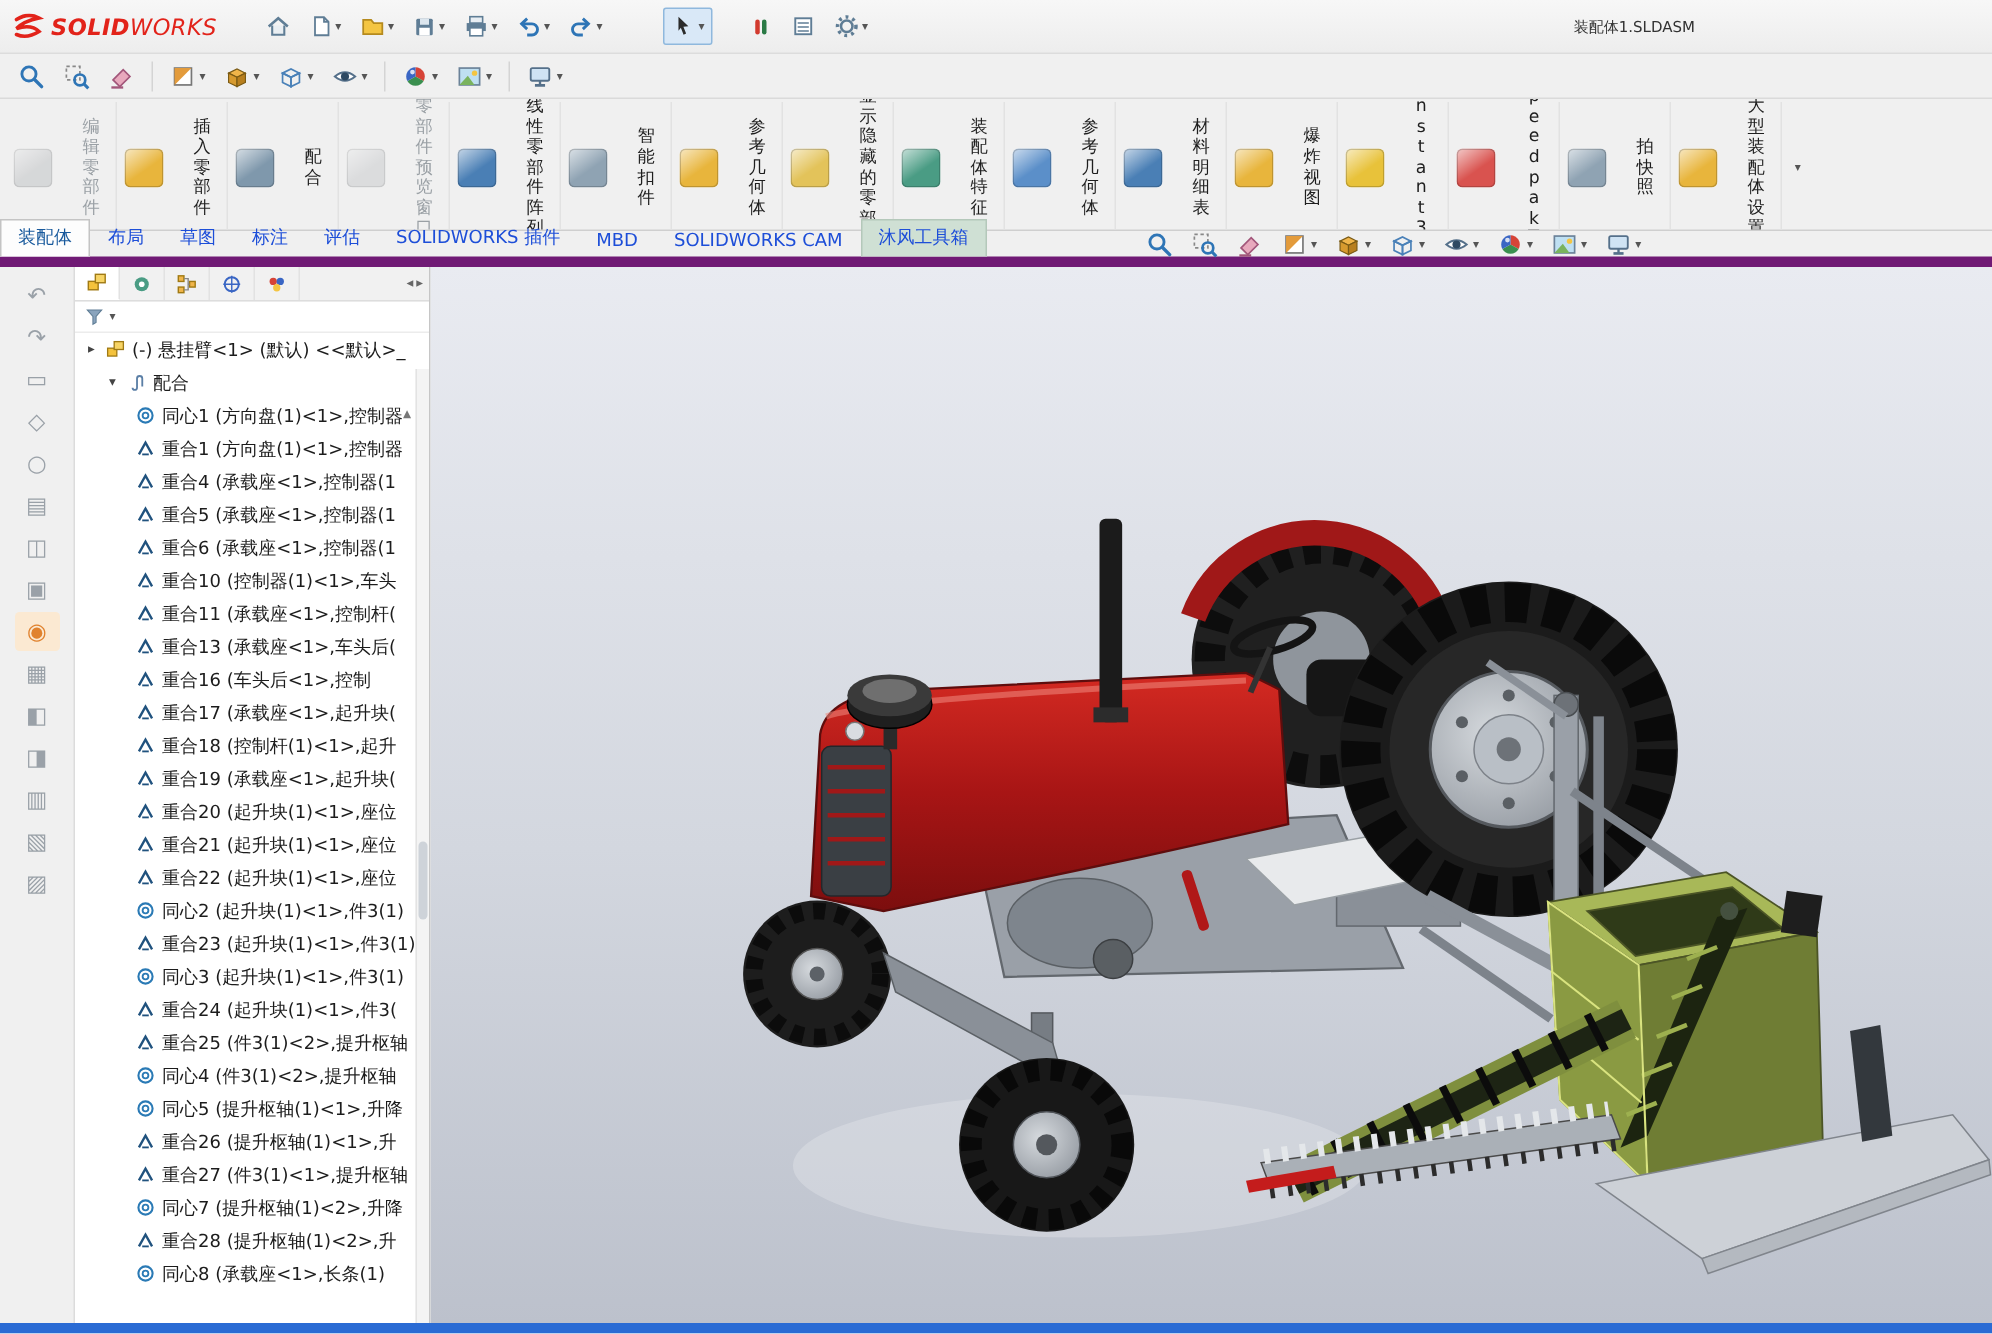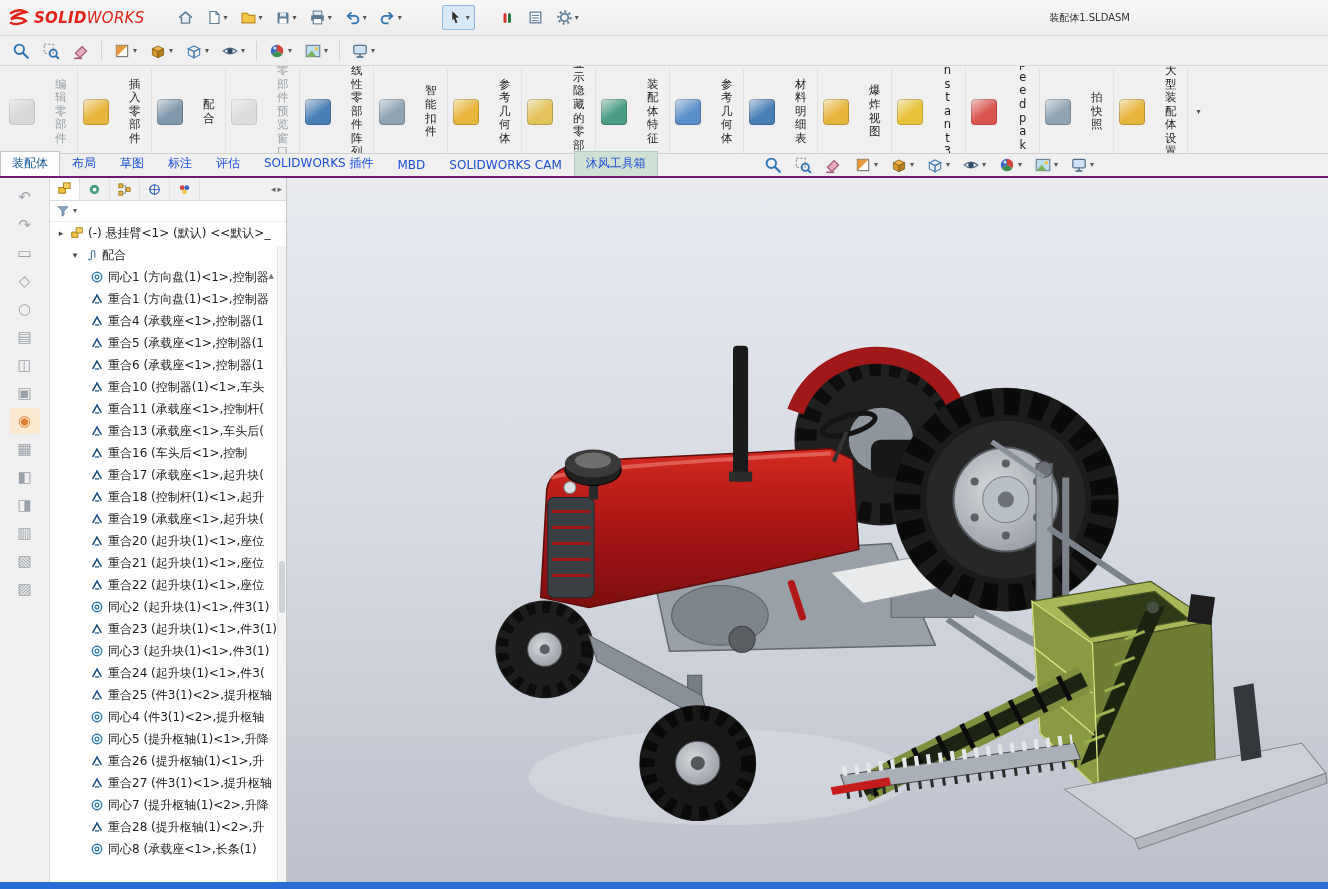--- a/index.html
+++ b/index.html
@@ -28,21 +28,21 @@
   .ric { width:26px; height:26px; border-radius:4px; flex:none;
          background:linear-gradient(145deg, rgba(255,255,255,.7), rgba(255,255,255,0) 55%), var(--c,#ccc);
          box-shadow:inset 0 0 0 1px rgba(0,0,0,.18); }
   .rlabel { font-size:11.5px; line-height:1.18; text-align:center; color:#1e1e1e; word-break:break-all; }
   .ribbon-btn .rdd { font-size:8px; color:#555; line-height:1; visibility:hidden; }
   .ribbon-btn.has-dd .rdd { visibility:visible; }
   .ribbon-btn.disabled .rlabel { color:#9aa0a5; }
   .ribbon-btn.disabled .ric { filter:grayscale(.7); opacity:.5; }
 
   
-  .tabrow { position:relative; display:flex; align-items:flex-end; background:#f0f0f0; border-bottom:2px solid #701a75; }
+  .tabrow { position:relative; display:flex; align-items:flex-end; background:#f0f0f0; border-bottom:7px solid #701a75; }
   .tab { font-size:12px; color:#1d4ed8; padding:3px 11px 4px; border:1px solid transparent; border-bottom:none; white-space:nowrap; }
   .tab.active { background:#fdfdfd; border-color:#c4c4c4; color:#18599c; }
   .tab.highlight { background:#cfe0d4; border-color:#b4c8ba; }
   .headsup { position:absolute; left:758px; top:0; height:100%; display:flex; align-items:center; }
 
   
   .main { display:flex; min-height:0; }
   .dockstrip { width:50px; background:#f0f0f0; border-right:1px solid #dcdcdc; display:flex; flex-direction:column; align-items:center; padding-top:6px; gap:2px; overflow:hidden; }
   .dock-btn { width:30px; height:26px; display:flex; align-items:center; justify-content:center; font-size:15px; color:#9aa1a8; border-radius:3px; }
   .dock-btn.active { color:#e0822e; background:#fbe9d2; }

